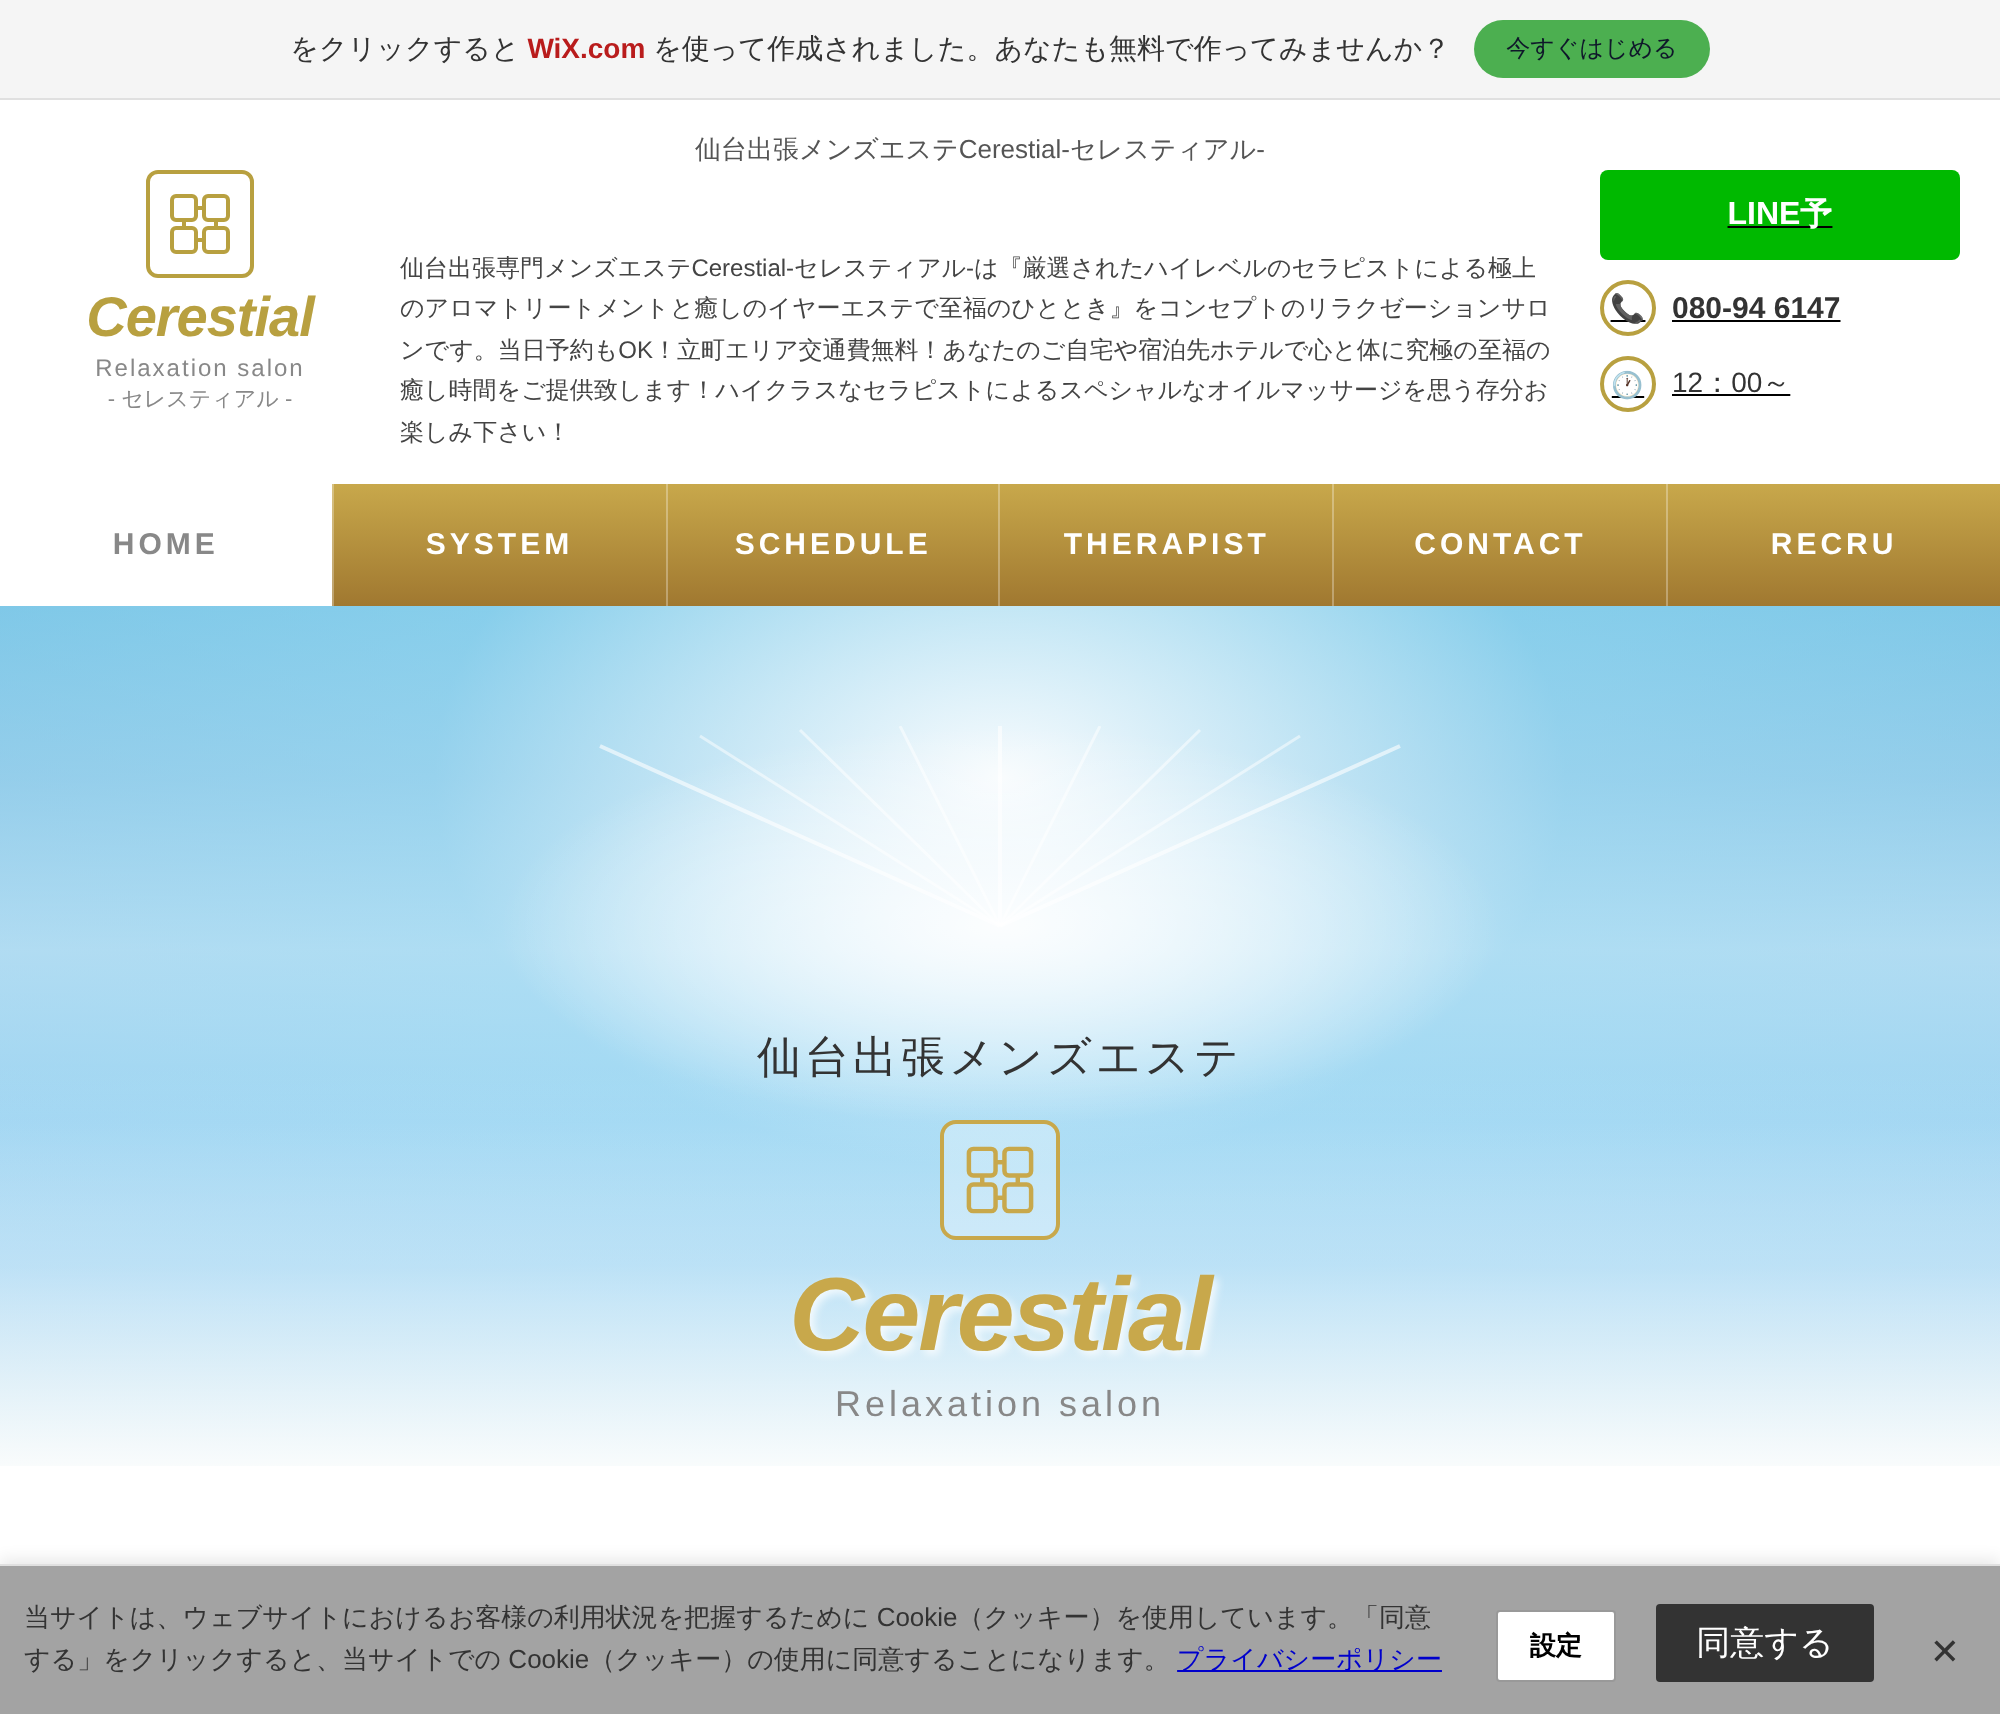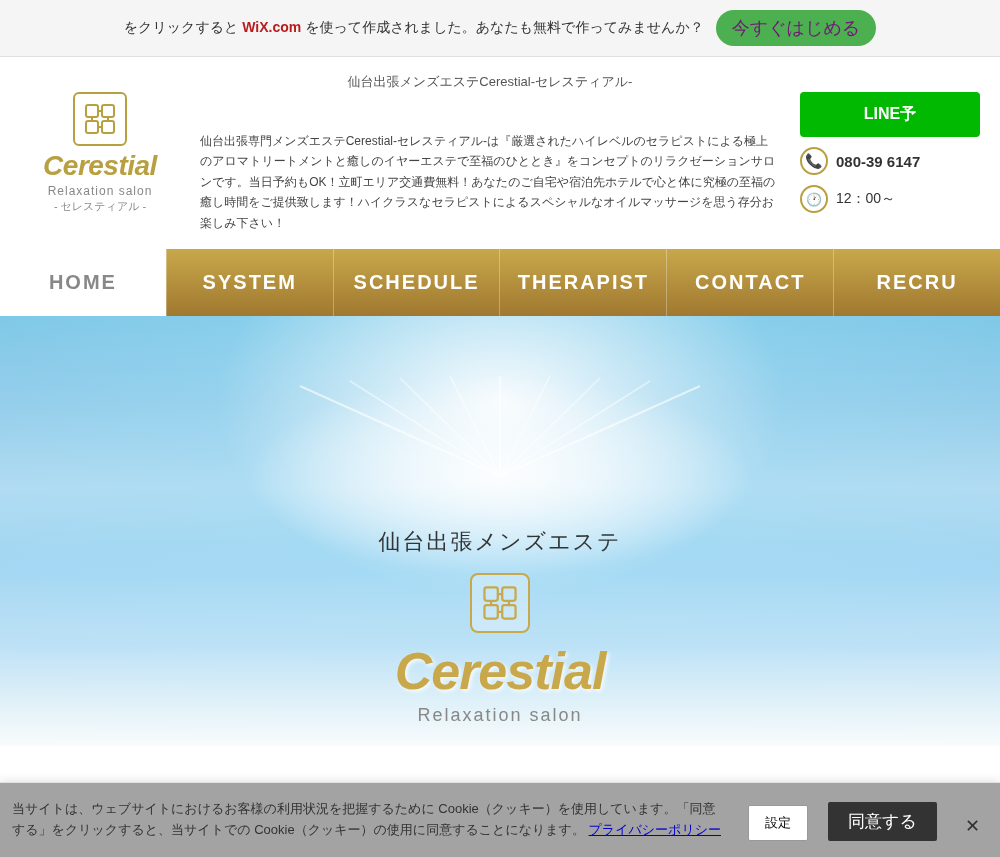--- a/index.html
+++ b/index.html
@@ -13,25 +13,25 @@
       font-size: 14px;
       color: #333;
       display: flex;
       align-items: center;
       justify-content: center;
       gap: 12px;
       border-bottom: 1px solid #e0e0e0;
     }
     .wix-banner .wix-btn {
       background: #4CAF50;
-      color: #701a75;
+      color: #0f172a;
       border: none;
       padding: 6px 16px;
       border-radius: 20px;
-      font-size: 18px;
+      font-size: 12px;
       cursor: pointer;
       white-space: nowrap;
     }
     .wix-banner .wix-com {
       color: #b91c1c;
       font-weight: bold;
     }
 
     
     .header {
@@ -95,20 +95,21 @@
       line-height: 1.7;
       text-align: left;
       margin-top: 40px;
     }
     .header-right {
       display: flex;
       flex-direction: column;
       align-items: flex-start;
       gap: 10px;
       min-width: 180px;
+      text-decoration: underline;
     }
     .line-btn {
       background: #00b900;
       color: white;
       padding: 12px 24px;
       font-size: 16px;
       font-weight: bold;
       border-radius: 4px;
       cursor: pointer;
       border: none;
@@ -157,21 +158,21 @@
     .nav {
       display: flex;
       background: linear-gradient(to bottom, #c8a84b, #a07830);
       overflow: hidden;
     }
     .nav-item {
       flex: 1;
       text-align: center;
       padding: 22px 10px;
       color: white;
-      font-size: 20px;
+      font-size: 15px;
       letter-spacing: 2px;
       font-weight: 600;
       cursor: pointer;
       position: relative;
     }
     .nav-item.active {
       background: #fff;
       color: #888;
     }
     .nav-item + .nav-item {
@@ -267,20 +268,21 @@
       cursor: pointer;
     }
     .cookie-settings-btn {
       background: #fff;
       border: 1px solid #999;
       padding: 8px 16px;
       font-size: 13px;
       cursor: pointer;
       border-radius: 2px;
       white-space: nowrap;
+      font-weight: bold;
     }
     .cookie-accept-btn {
       background: #333;
       color: #fff;
       border: none;
       padding: 8px 20px;
       font-size: 17px;
       cursor: pointer;
       border-radius: 2px;
       white-space: nowrap;
@@ -328,21 +330,21 @@
 
   <div class="header-center">
     <div class="site-title">仙台出張メンズエステCerestial-セレスティアル-</div>
     <div class="header-desc">仙台出張専門メンズエステCerestial-セレスティアル-は『厳選されたハイレベルのセラピストによる極上のアロマトリートメントと癒しのイヤーエステで至福のひととき』をコンセプトのリラクゼーションサロンです。当日予約もOK！立町エリア交通費無料！あなたのご自宅や宿泊先ホテルで心と体に究極の至福の癒し時間をご提供致します！ハイクラスなセラピストによるスペシャルなオイルマッサージを思う存分お楽しみ下さい！</div>
   </div>
 
   <div class="header-right">
     <button class="line-btn">LINE予</button>
     <div class="contact-phone">
       <div class="phone-icon">📞</div>
-      <span>080-39 6147</span>
+      <span>080-94 6147</span>
     </div>
     <div class="contact-hours">
       <div class="clock-icon">🕐</div>
       <span>12：00～</span>
     </div>
   </div>
 </div>
 
 <nav class="nav">
   <div class="nav-item active">HOME</div>

